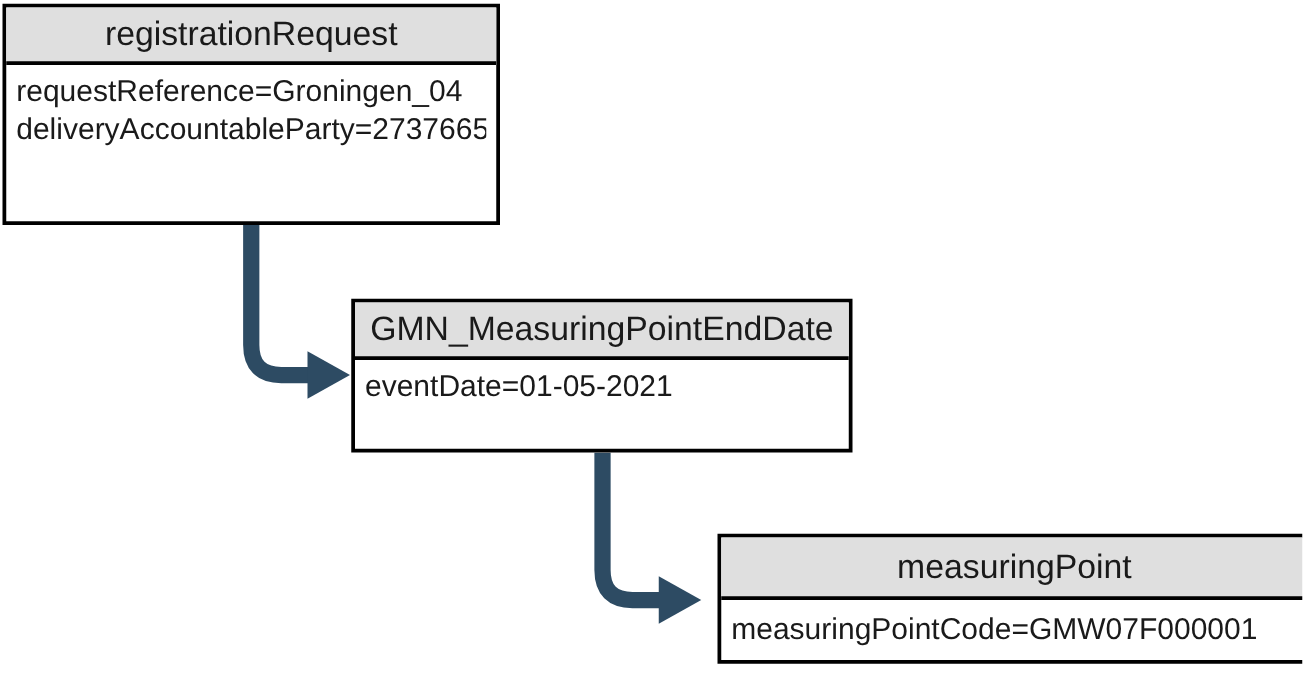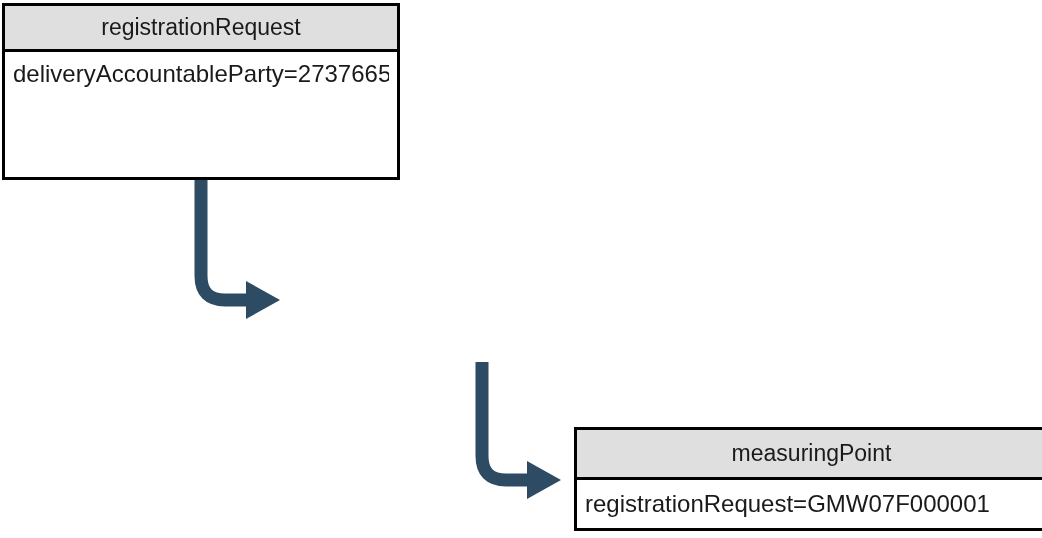--- a/index.html
+++ b/index.html
@@ -18,21 +18,21 @@
   .node {
     position: absolute;
     border: 3px solid #000000;
     background: #ffffff;
     box-sizing: border-box;
   }
   .node-header {
     background: #dfdfdf;
     border-bottom: 3px solid #000000;
     text-align: center;
-    font-size: 23px;
+    font-size: 27px;
     color: #1a1a1a;
     display: flex;
     align-items: center;
     justify-content: center;
     box-sizing: border-box;
     white-space: nowrap;
     overflow: hidden;
   }
   .node-body {
     padding: 7px 8px 0 8px;
@@ -73,25 +73,32 @@
   <svg id="arrow-layer" viewBox="0 0 1042 538" xmlns="http://www.w3.org/2000/svg">
     <path d="M 201 180 L 201 276 Q 201 300 225 300 L 248 300" fill="none" stroke-width="13" stroke="#2d4b63"></path>
     <polygon points="246,281 246,319 280,300" fill="#2d4b63"></polygon>
     <path d="M 482 362 L 482 456 Q 482 480 506 480 L 529 480" fill="none" stroke-width="13" stroke="#2d4b63"></path>
     <polygon points="527,461 527,499 561,480" fill="#2d4b63"></polygon>
   </svg>
 
   <div class="node" id="node-registration-request">
     <div class="node-header">registrationRequest</div>
     <div class="node-body">
+      <div class="attr-line">requestReference=Groningen_04</div>
       <div class="attr-line">deliveryAccountableParty=27376655</div>
     </div>
   </div>
 
+  <div class="node" id="node-measuring-point-end-date">
+    <div class="node-header">GMN_MeasuringPointEndDate</div>
+    <div class="node-body">
+      <div class="attr-line">eventDate=01-05-2021</div>
+    </div>
+  </div>
 
   <div class="node" id="node-measuring-point">
     <div class="node-header">measuringPoint</div>
     <div class="node-body">
-      <div class="attr-line">registrationRequest=GMW07F000001</div>
+      <div class="attr-line">measuringPointCode=GMW07F000001</div>
     </div>
   </div>
 
 </div>
 
 </body></html>

